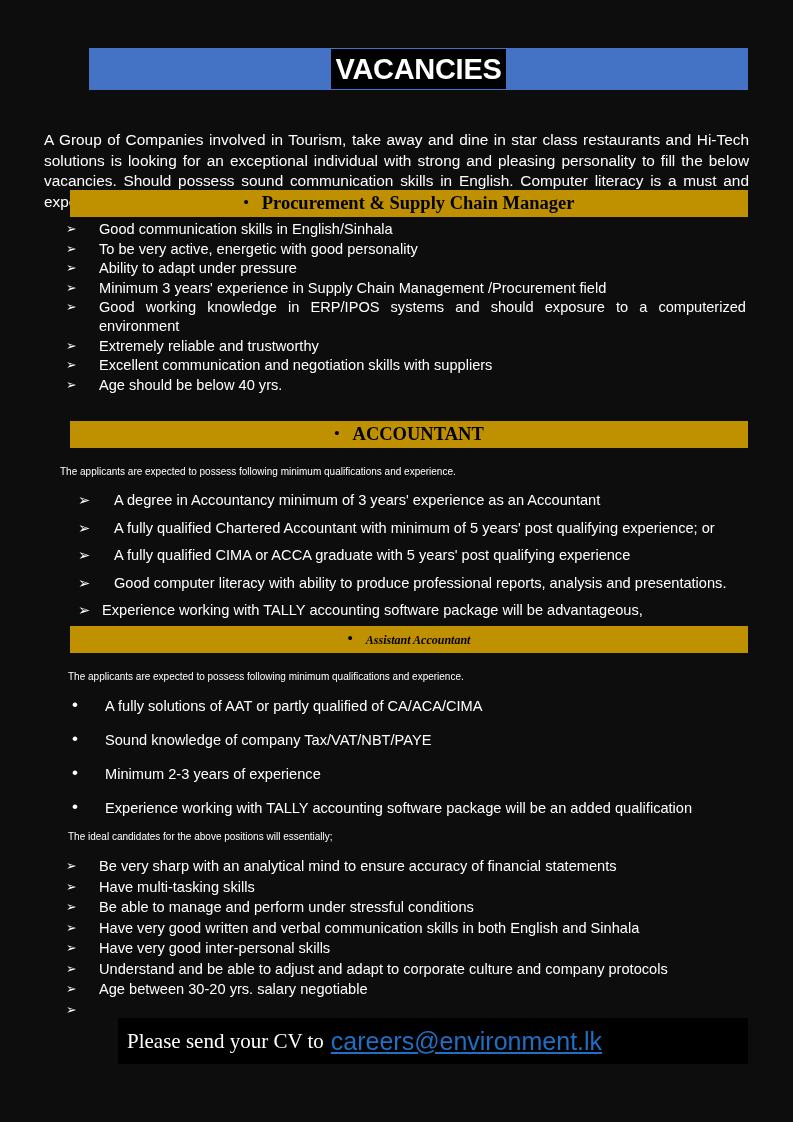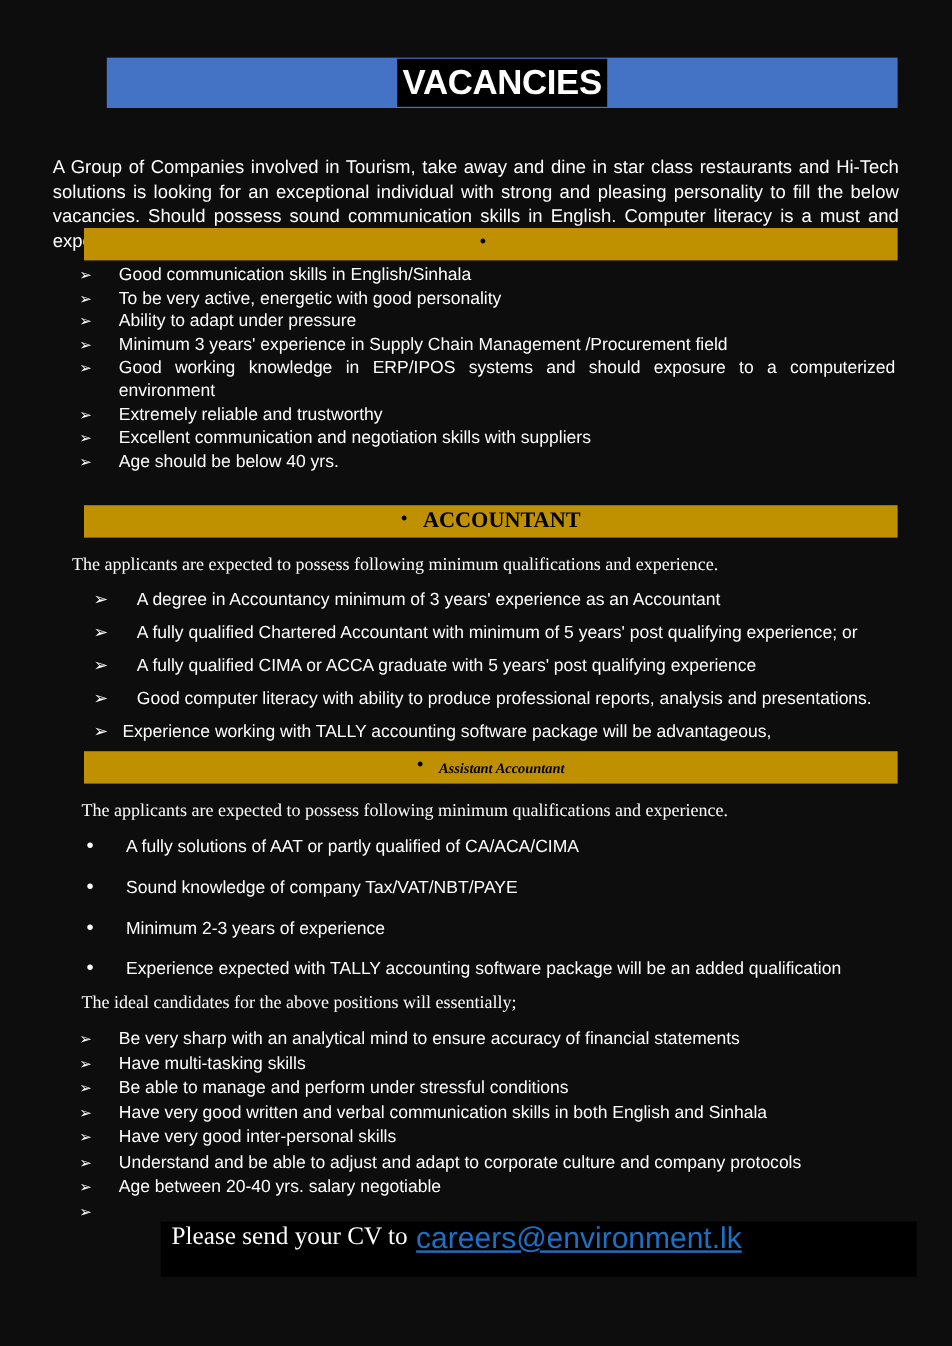--- a/index.html
+++ b/index.html
@@ -173,39 +173,38 @@
     padding-left: 33px;
     margin-bottom: 1.5px;
     font-size: 14.6px;
     line-height: 19px;
     min-height: 19px;
   }
 
   
   .lead-line {
     position: absolute;
-    font-size: 15px;
-    line-height: 19px;
-    color: #ffffff;
-    font-family: Liberation Serif, serif;
+    font-size: 10px;
+    line-height: 19px;
+    color: #ffffff;
   }
   #lead-accountant { left: 60px; top: 462px; }
   #lead-assistant  { left: 68px; top: 667px; }
   #lead-ideal      { left: 68px; top: 827px; }
 
   
   .footer-box {
     position: absolute;
-    left: 134px;
+    left: 118px;
     top: 1018px;
     width: 630px;
     height: 46px;
     background: #000000;
     display: flex;
-    align-items: flex-start;
+    align-items: center;
     padding-left: 9px;
     box-sizing: border-box;
   }
   .footer-text {
     font-family: "Liberation Serif", serif;
     font-size: 21px;
     color: #ffffff;
     white-space: nowrap;
   }
   .footer-email {
@@ -223,20 +222,21 @@
 <div class="page">
 
   <div class="header-banner">
     <span class="header-title">VACANCIES</span>
   </div>
 
   <p class="intro">A Group of Companies involved in Tourism, take away and dine in star class restaurants and Hi-Tech solutions is looking for an exceptional individual with strong and pleasing personality to fill the below vacancies.  Should possess sound communication skills in English. Computer literacy is a must and experience in Supply Chain Management is an added qualification.</p>
 
   <div class="gold-banner" id="banner-procurement">
     <span class="dot">•</span>
+    <span class="gold-label">Procurement &amp; Supply Chain Manager</span>
   </div>
 
   <ul class="bullet-list arrow-list" id="list-procurement">
     <li>
         <span class="marker">➢</span>
         <span class="txt">Good communication skills in English/Sinhala</span>
       </li>
     <li>
         <span class="marker">➢</span>
         <span class="txt">To be very active, energetic with good personality</span>
@@ -312,21 +312,21 @@
     <li>
         <span class="marker">•</span>
         <span class="txt">Sound knowledge of company Tax/VAT/NBT/PAYE</span>
       </li>
     <li>
         <span class="marker">•</span>
         <span class="txt">Minimum 2-3 years of experience</span>
       </li>
     <li>
         <span class="marker">•</span>
-        <span class="txt">Experience expected with TALLY accounting software package will be an added qualification</span>
+        <span class="txt">Experience working with TALLY accounting software package will be an added qualification</span>
       </li>
   </ul>
 
   <div class="lead-line" id="lead-ideal">The ideal candidates for the above positions will essentially;</div>
 
   <ul class="bullet-list arrow-list" id="list-ideal">
     <li>
         <span class="marker">➢</span>
         <span class="txt">Be very sharp with an analytical mind to ensure accuracy of financial statements</span>
       </li>
@@ -345,21 +345,21 @@
     <li>
         <span class="marker">➢</span>
         <span class="txt">Have very good inter-personal skills</span>
       </li>
     <li>
         <span class="marker">➢</span>
         <span class="txt">Understand and be able to adjust and adapt to corporate culture and company protocols</span>
       </li>
     <li>
         <span class="marker">➢</span>
-        <span class="txt">Age between 20-40 yrs. salary negotiable</span>
+        <span class="txt">Age between 30-20 yrs. salary negotiable</span>
       </li>
     <li>
         <span class="marker">➢</span>
         <span class="txt"></span>
       </li>
   </ul>
 
   <div class="footer-box">
     <span class="footer-text">Please send your CV to</span>
     <a class="footer-email" href="#">careers@environment.lk</a>

